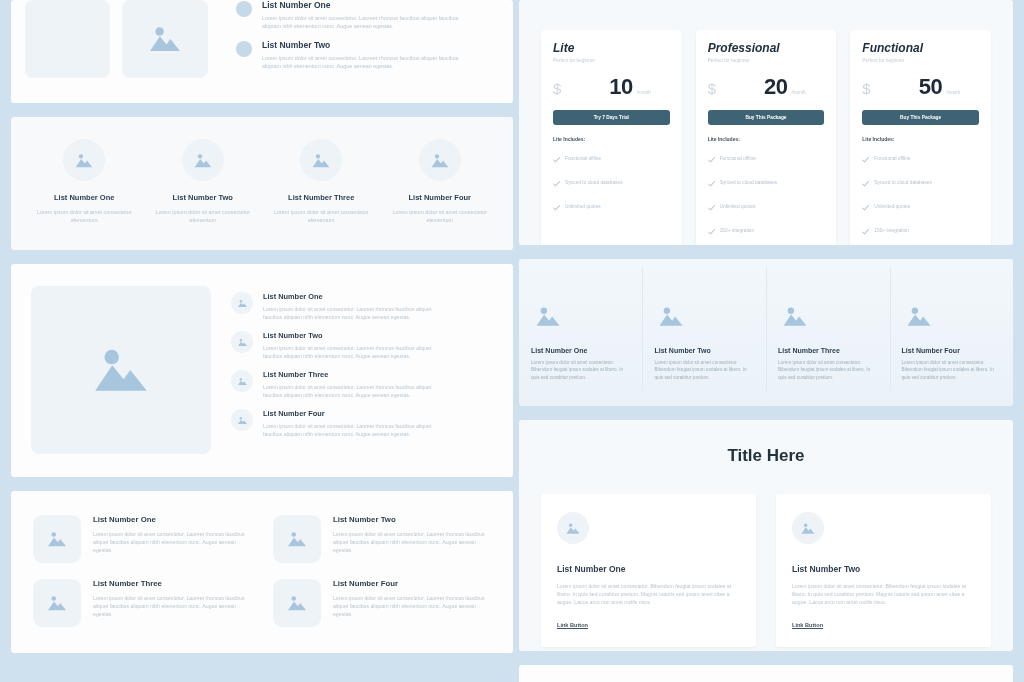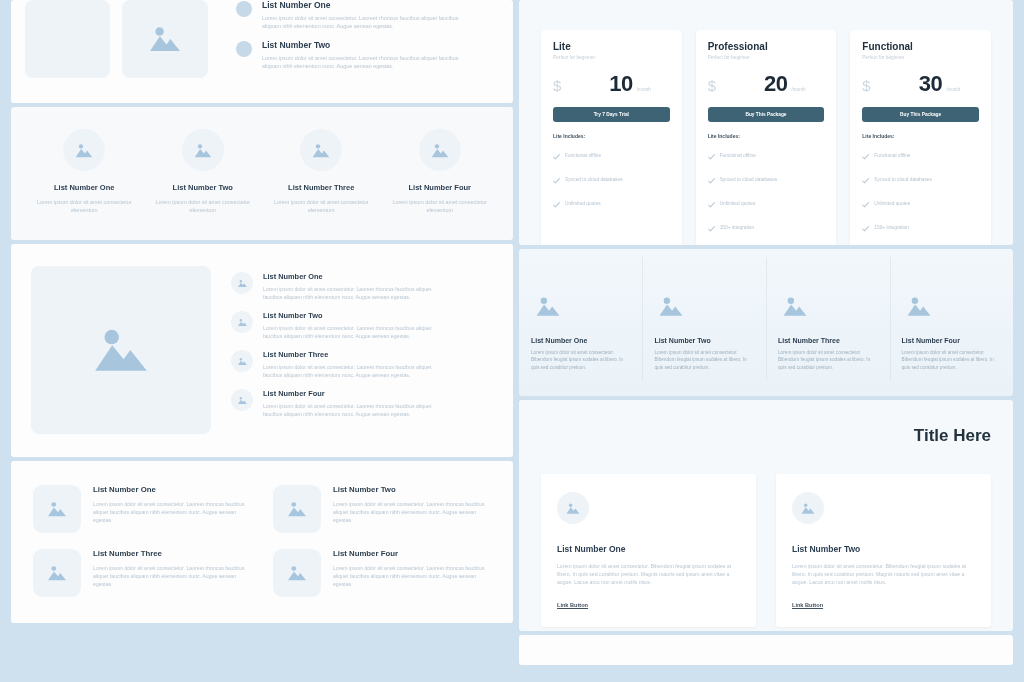--- a/index.html
+++ b/index.html
@@ -9,21 +9,21 @@
     font-family: "Liberation Sans", sans-serif;
     overflow: hidden;
   }
   .page {
     position: relative;
     width: 1024px; height: 682px;
     display: flex;
     gap: 6px;
     padding: 0 11px 0 0;
   }
-  .col { display: flex; flex-direction: column; gap: 4px; }
+  .col { display: flex; flex-direction: column; gap: 14px; }
   .col-left  { width: 505px; margin-left: 11px; }
   .col-right { width: 497px; }
 
   .panel {
     background: #fdfdfd;
     border-radius: 3px;
     flex: none;
     overflow: hidden;
     position: relative;
   }
@@ -85,21 +85,21 @@
   
   .s5 { height: 245px; padding: 30px 22px; background: #f6f9fb; }
   .price-grid { display: flex; gap: 14px; }
   .price-card {
     flex: 1; background: #fff; border-radius: 4px;
     display: flex; flex-direction: column;
     box-shadow: 0 1px 3px rgba(40,70,100,.07);
     overflow: hidden;
   }
   .pc-body { padding: 11px 12px 12px; flex: 1; }
-  .pc-name { font-size: 10px; font-weight: bold; color: #21313f; }
+  .pc-name { font-size: 12px; font-weight: bold; color: #21313f; font-style: italic; }
   .pc-sub  { font-size: 4.8px; color: #c2cdd8; margin-top: 3px; }
   .pc-price { margin-top: 11px; display: flex; align-items: baseline; }
   .pc-cur { font-size: 15px; color: #cdd7e0; font-weight: 300; }
   .pc-amt { font-size: 22px; color: #1d2b38; font-weight: bold; letter-spacing: -.5px; margin-left: 48px; }
   .pc-per { font-size: 4.6px; color: #c2cdd8; margin-left: 4px; }
   .pc-btn {
     margin-top: 10px; height: 15px; border-radius: 3px;
     background: #3e6375; color: #fff; font-size: 4.8px; font-weight: bold;
     display: flex; align-items: center; justify-content: center;
     border: none; cursor: pointer; width: 100%;
@@ -116,21 +116,21 @@
              padding: 0 12px 10px; position: relative; }
   .s6-cell + .s6-cell::before {
     content:""; position:absolute; left:0; top:-6px; bottom:0; width:1px; background:#dfe9f1;
   }
   .s6-ic { width: 34px; height: 34px; margin-bottom: 14px; }
   .s6-ttl { font-size: 7px; }
   .s6-txt { font-size: 4.7px; margin-top: 5px; color: #9fb0be; }
 
   
   .s7 { height: 231px; padding: 26px 22px; background: #f6f9fb; }
-  .s7-title { text-align: right; font-size: 17px; font-weight: bold; color: #22333f; }
+  .s7-title { text-align: center; font-size: 17px; font-weight: bold; color: #22333f; }
   .s7-grid { display: flex; gap: 20px; margin-top: 28px; }
   .s7-card { flex: 1; background: #fff; border-radius: 3px; padding: 18px 16px 16px;
              box-shadow: 0 1px 3px rgba(40,70,100,.06); }
   .s7-ic { width: 32px; height: 32px; }
   .s7-ttl { font-size: 8.5px; margin-top: 20px; }
   .s7-txt { font-size: 5.2px; margin-top: 8px; }
   .s7-link { display: inline-block; margin-top: 16px; font-size: 5.6px; font-weight: bold;
              color: #43525f; text-decoration: underline; cursor: pointer; }
 
   
@@ -414,21 +414,21 @@
           </div>
 
         </div>
 
         <div class="price-card">
           <div class="pc-body">
             <div class="pc-name">Functional</div>
             <div class="pc-sub">Perfect for beginner</div>
             <div class="pc-price">
               <span class="pc-cur">$</span>
-              <span class="pc-amt">30</span>
+              <span class="pc-amt">50</span>
               <span class="pc-per">/month</span>
             </div>
             <button class="pc-btn">Buy This Package</button>
             <div class="pc-inc">Lite Includes:</div>
             <div class="pc-feat">
               <div class="pc-f">
                 <span><svg width="7" height="6" viewBox="0 0 12 10">
                       <path d="M1 5 L4.3 8.3 L11 1" stroke="#b9c8d4" stroke-width="1.8" fill="none" stroke-linecap="round" stroke-linejoin="round"></path>
                     </svg></span>
                 <span class="pc-f-t">Functional offline</span>

